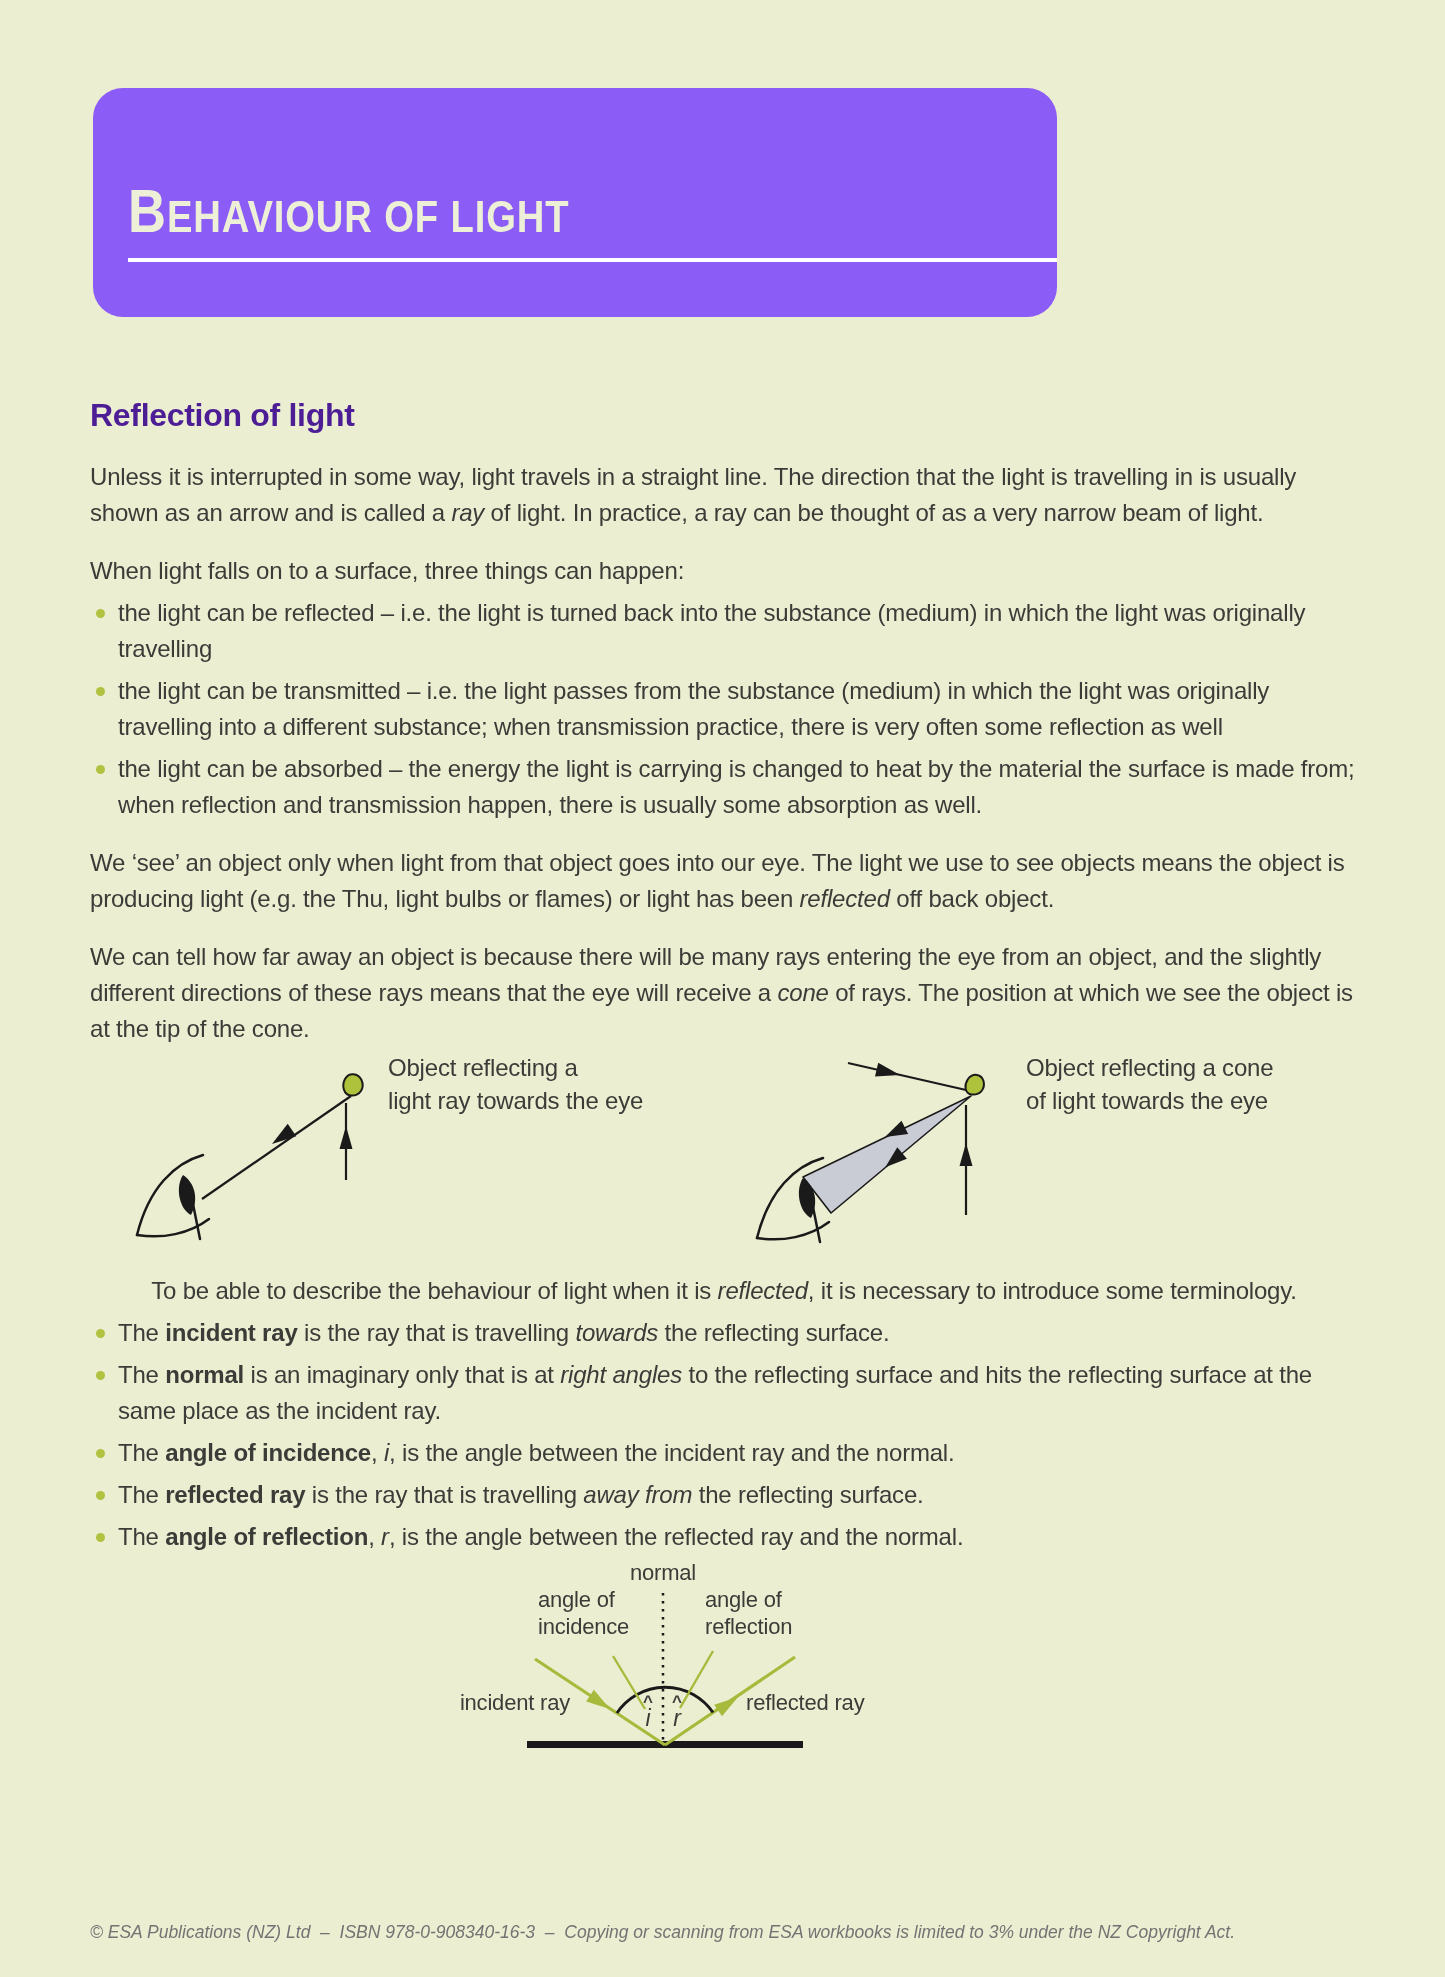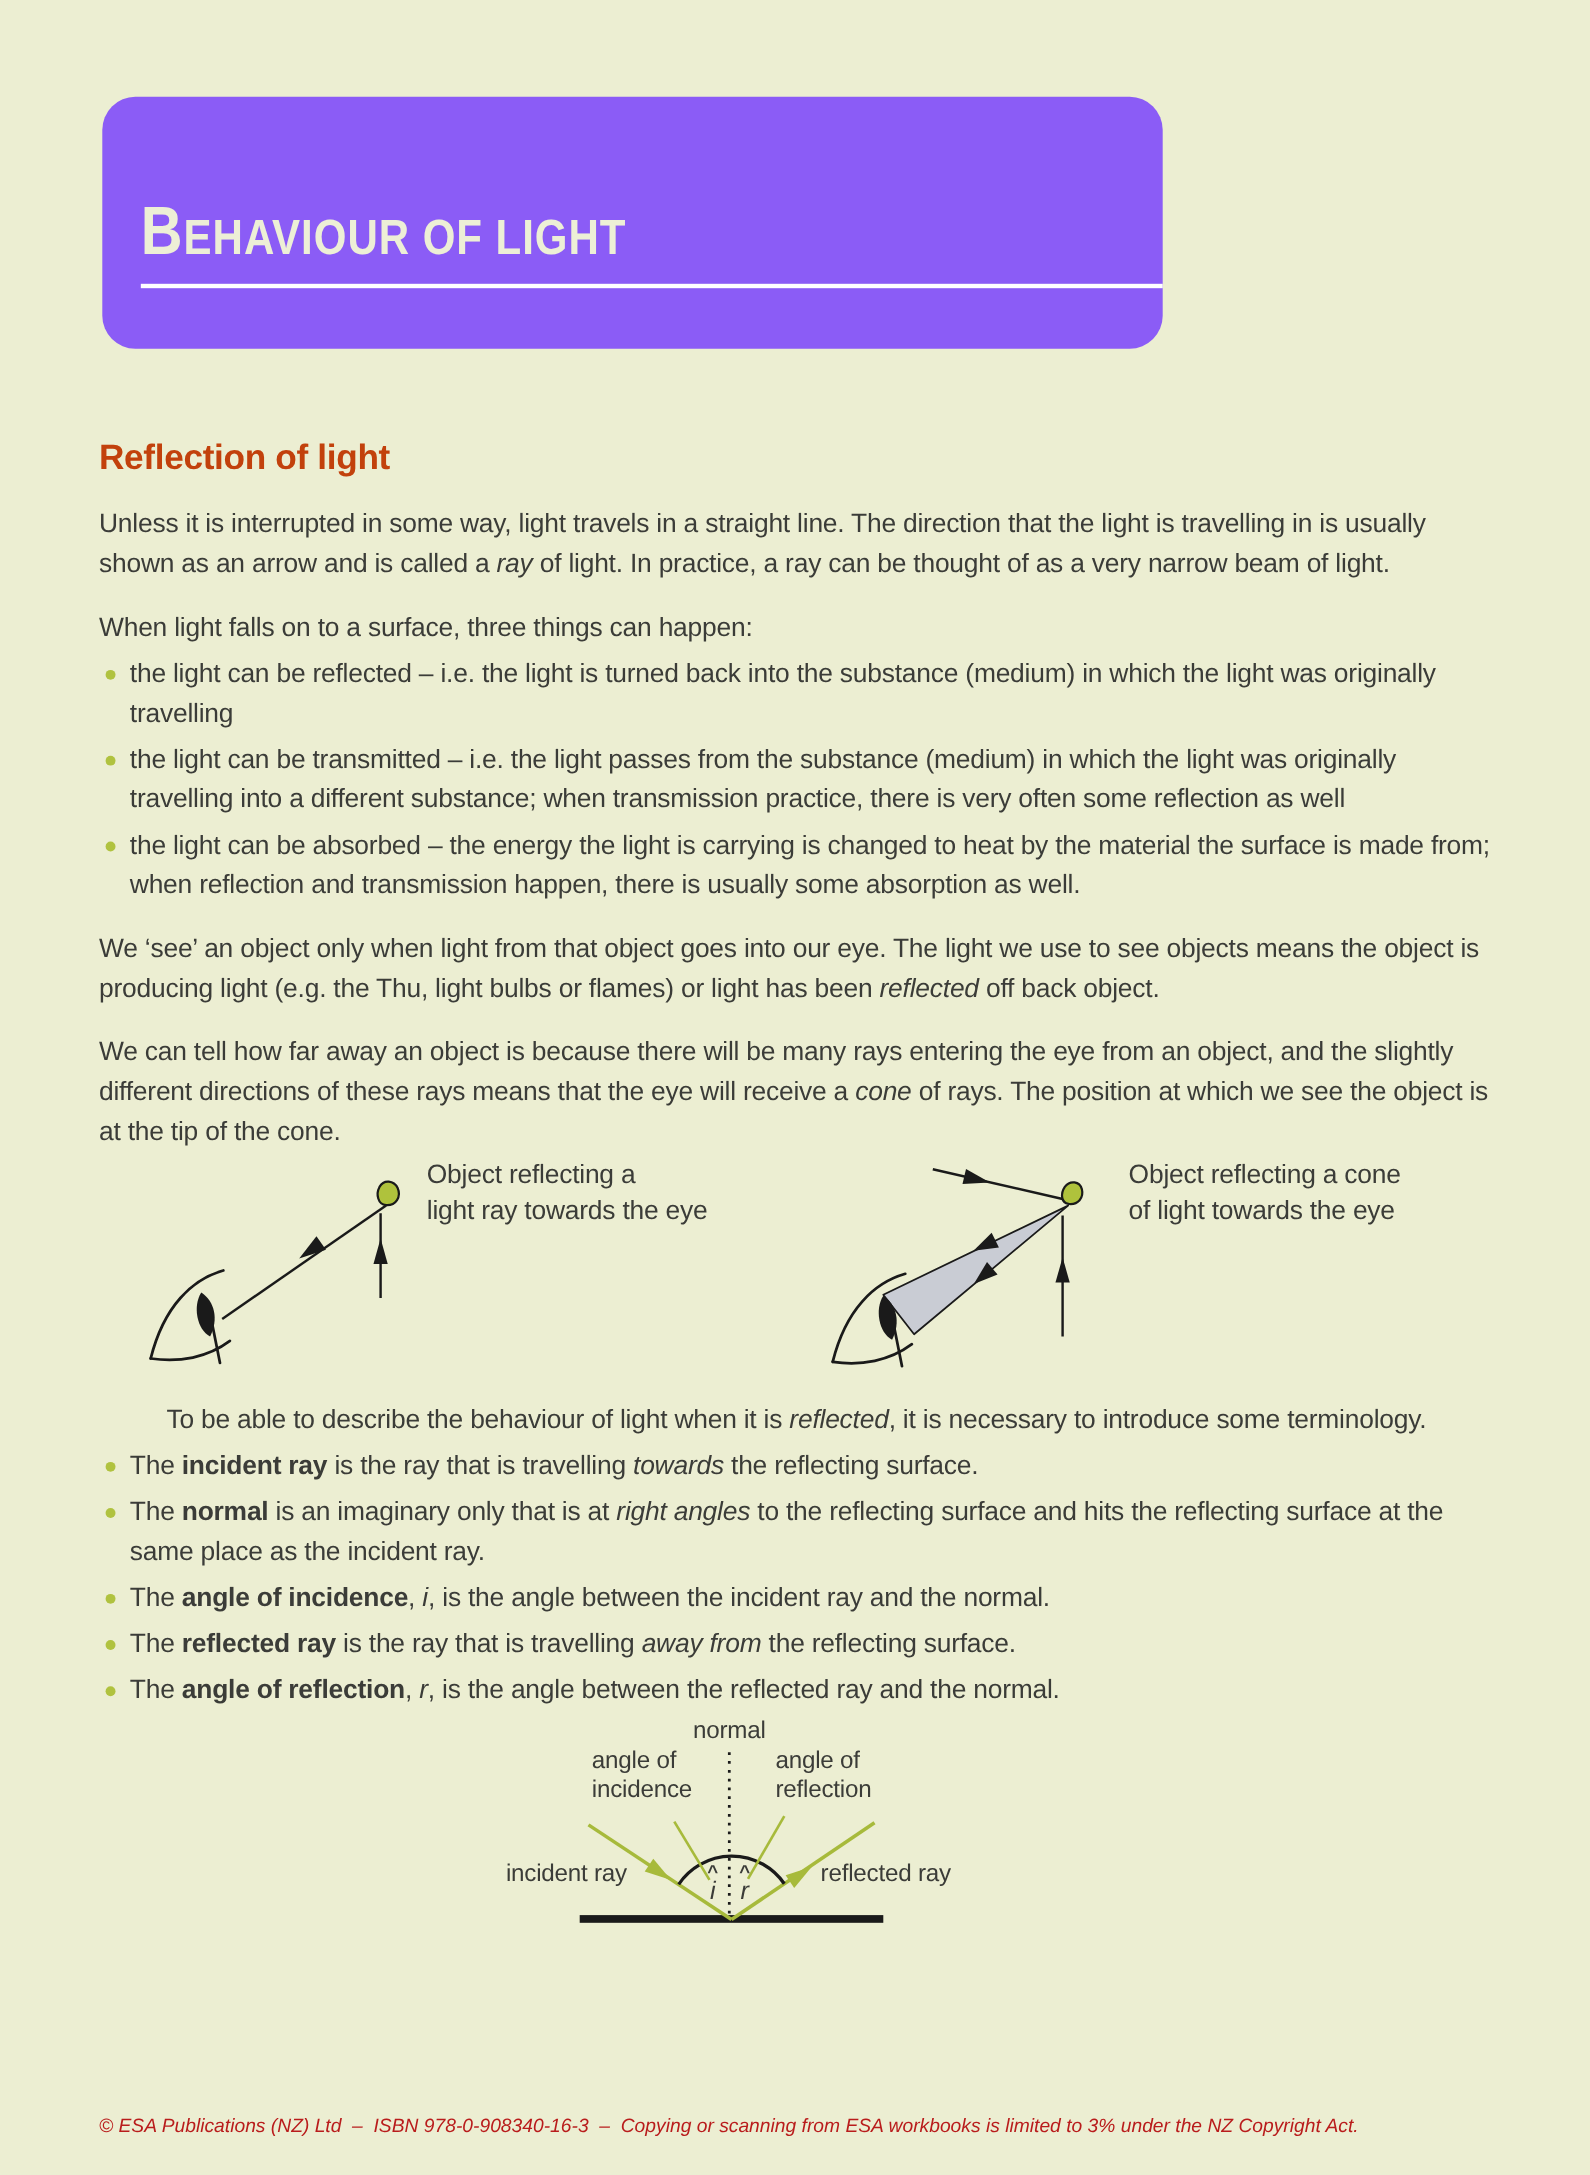--- a/index.html
+++ b/index.html
@@ -12,21 +12,21 @@
   .banner{position:absolute;left:93px;top:88px;width:964px;height:229px;
     background:#8b5cf6;border-radius:30px;}
   .banner-title{position:absolute;left:35px;top:92px;color:#EDEFD6;font-weight:bold;
     letter-spacing:1px;transform:scaleX(.85);transform-origin:left;white-space:nowrap;}
   .banner-title .big{font-size:62px;line-height:62px;}
   .banner-title .rest{font-size:45px;line-height:62px;}
   .banner-underline{position:absolute;left:35px;right:0;bottom:55px;height:4px;background:#FFFFFF;}
   
   .content{position:absolute;left:90px;top:317px;width:1268px;}
   .content p,.content h2,.content li{margin:0;padding:0;}
-  h2.section-heading{margin-top:78px;font-size:32px;line-height:40px;color:#c2410c;letter-spacing:-.3px;}
+  h2.section-heading{margin-top:78px;font-size:32px;line-height:40px;color:#4c1d95;letter-spacing:-.3px;}
   .bodytext{font-size:24px;line-height:36px;letter-spacing:-.2px;}
   .b{font-weight:bold}.i{font-style:italic}
   p.para{margin-top:22px;}
   p.para-tight{margin-top:24px;}
   ul.plist{list-style:none;margin:2px 0 0 0;padding:0;}
   ul.plist li{display:flex;margin-top:6px;}
   ul.plist .dot{flex:none;width:9px;height:9px;border-radius:50%;background:#B0C23F;margin:14px 13px 0 6px;}
   ul.plist .li-text{flex:1;}
   
   .figures-row{position:relative;height:224px;margin-top:2px;}
@@ -43,21 +43,21 @@
   .lbl-aor{left:615px;top:27px;}
   .lbl-incident{left:306px;top:130px;width:174px;text-align:right;}
   .lbl-reflected{left:656px;top:130px;}
   .angle-sym{position:absolute;width:20px;text-align:center;}
   .angle-sym .hat{display:block;font-size:17px;line-height:10px;font-weight:bold;}
   .angle-sym .letter{display:block;font-size:23px;line-height:22px;font-style:italic;}
   .sym-i{left:548px;top:138px;}
   .sym-r{left:577px;top:138px;}
   
   .footer{position:absolute;left:90px;top:1922px;width:1270px;
-    font-size:17.5px;font-style:italic;color:#b91c1c;letter-spacing:0;}
+    font-size:17.5px;font-style:italic;color:#737373;letter-spacing:0;}
 </style>
 </head>
 <body>
 
 <div class="page">
 
   <div class="banner">
     <div class="banner-title">
       <span class="big">B</span><span class="rest">EHAVIOUR OF LIGHT</span>
     </div>

